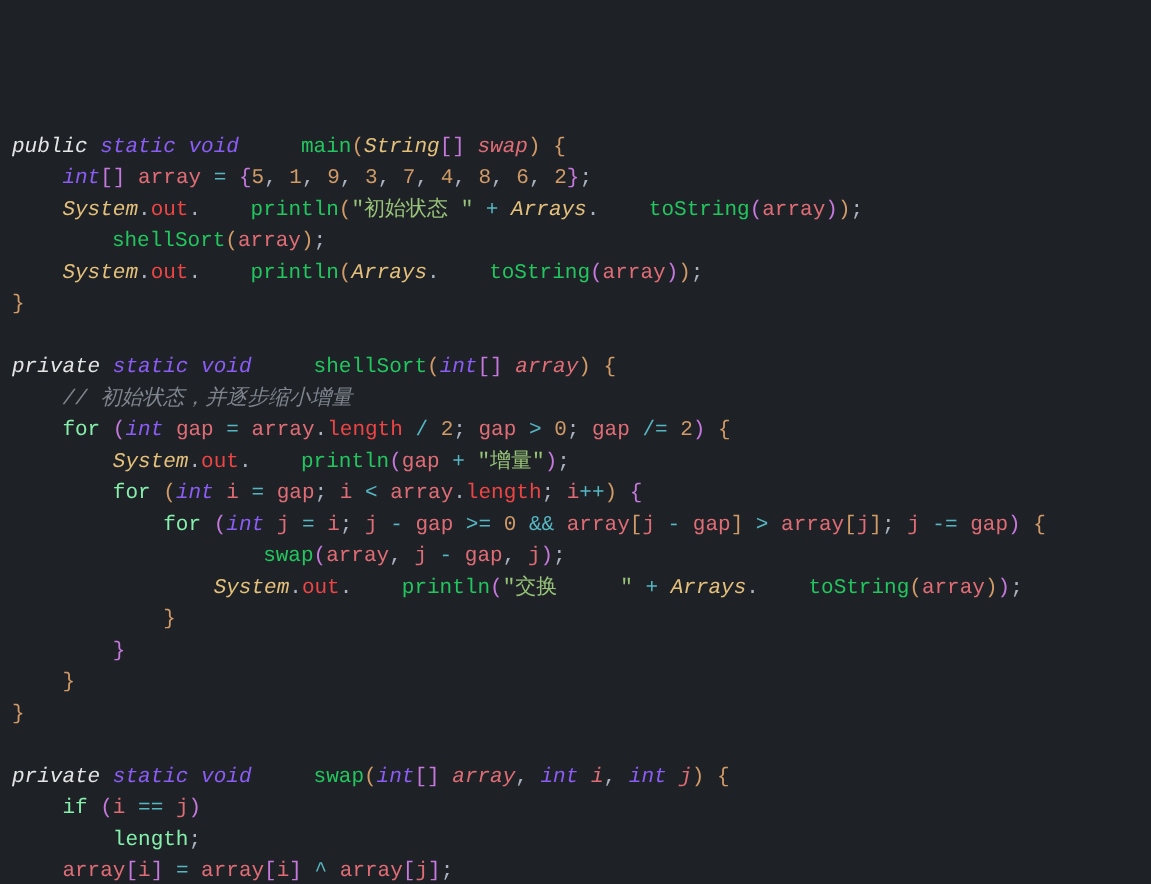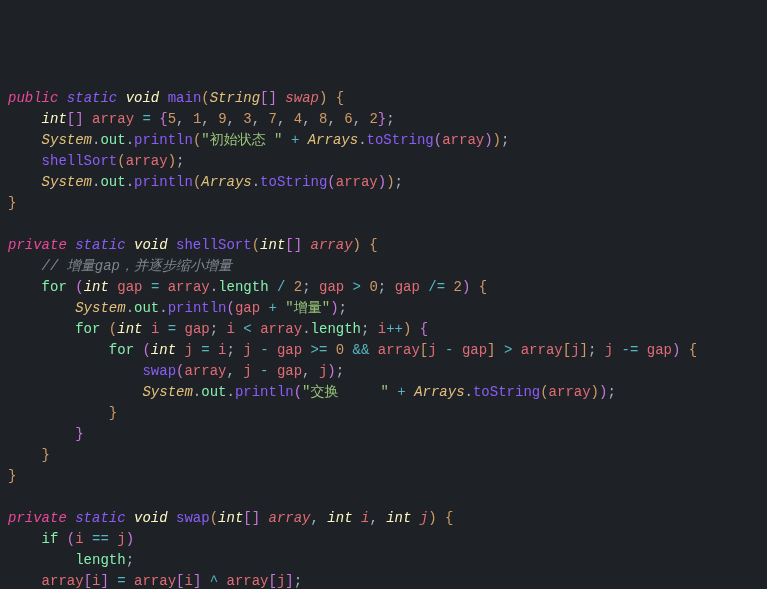--- a/index.html
+++ b/index.html
@@ -8,52 +8,52 @@
     font-family: Consolas, 'Courier New', monospace;
     font-size: 14px;
     line-height: 1.5;
     color: #d4d4d4;
     padding: 4px 8px;
     width: 767px;
     height: 589px;
     overflow: hidden;
     white-space: pre;
   }
-  .kw-access { color: #ec4899; font-style: italic; text-align: right; }
+  .kw-access { color: #e5e5e5; font-style: italic; text-align: right; }
   .kw-mod   { color: #8b5cf6; font-style: italic; }
-  .kw-type  { color: #fef9c3; font-style: italic; font-family: Liberation Mono, monospace; }
+  .kw-type  { color: #8b5cf6; font-style: italic; font-family: Liberation Mono, monospace; }
   .kw-ctrl  { color: #86efac; }
   .cls      { color: #e5c07b; font-style: italic; text-align: center; }
-  .fn       { color: #8b5cf6; }
+  .fn       { color: #22c55e; margin-left: 33px; }
   .var      { color: #e06c75; }
   .param    { color: #e06c75; font-style: italic; }
   .punct    { color: #abb2bf; }
   .brace    { color: #d19a66; }
   .brkt     { color: #c678dd; }
   .paren    { color: #d19a66; }
   .op       { color: #56b6c2; }
   .num      { color: #d19a66; }
   .str      { color: #98c379; }
-  .field    { color: #86efac; }
+  .field    { color: #ef4444; }
   .cmt      { color: #7f848e; font-style: italic; }
 </style>
 </head>
 <body>
 
 
 
 <div><span><span class="kw-access">public</span> <span class="kw-mod">static</span> <span class="kw-type">void</span> <span class="fn">main</span><span class="paren">(</span><span class="cls">String</span><span class="brkt">[]</span> <span class="param">swap</span><span class="paren">)</span> <span class="brace">{</span></span>
 <span>    <span class="kw-type">int</span><span class="brkt">[]</span> <span class="var">array</span> <span class="op">=</span> <span class="brkt">{</span><span class="num">5</span><span class="punct">, </span><span class="num">1</span><span class="punct">, </span><span class="num">9</span><span class="punct">, </span><span class="num">3</span><span class="punct">, </span><span class="num">7</span><span class="punct">, </span><span class="num">4</span><span class="punct">, </span><span class="num">8</span><span class="punct">, </span><span class="num">6</span><span class="punct">, </span><span class="num">2</span><span class="brkt">}</span><span class="punct">;</span></span>
 <span>    <span class="cls">System</span><span class="punct">.</span><span class="field">out</span><span class="punct">.</span><span class="fn">println</span><span class="paren">(</span><span class="str">"<span>初始状态 </span>"</span> <span class="op">+</span> <span class="cls">Arrays</span><span class="punct">.</span><span class="fn">toString</span><span class="brkt">(</span><span class="var">array</span><span class="brkt">)</span><span class="paren">)</span><span class="punct">;</span></span>
 <span>    <span class="fn">shellSort</span><span class="paren">(</span><span class="var">array</span><span class="paren">)</span><span class="punct">;</span></span>
 <span>    <span class="cls">System</span><span class="punct">.</span><span class="field">out</span><span class="punct">.</span><span class="fn">println</span><span class="paren">(</span><span class="cls">Arrays</span><span class="punct">.</span><span class="fn">toString</span><span class="brkt">(</span><span class="var">array</span><span class="brkt">)</span><span class="paren">)</span><span class="punct">;</span></span>
 <span><span class="brace">}</span></span>
 <span> </span>
 <span><span class="kw-access">private</span> <span class="kw-mod">static</span> <span class="kw-type">void</span> <span class="fn">shellSort</span><span class="paren">(</span><span class="kw-type">int</span><span class="brkt">[]</span> <span class="param">array</span><span class="paren">)</span> <span class="brace">{</span></span>
-<span>    <span class="cmt">// 增量gap，并逐步缩小增量</span></span>
+<span>    <span class="cmt">// 初始状态，并逐步缩小增量</span></span>
 <span>    <span class="kw-ctrl">for</span> <span class="brkt">(</span><span class="kw-type">int</span> <span class="var">gap</span> <span class="op">=</span> <span class="var">array</span><span class="punct">.</span><span class="field">length</span> <span class="op">/</span> <span class="num">2</span><span class="punct">;</span> <span class="var">gap</span> <span class="op">&gt;</span> <span class="num">0</span><span class="punct">;</span> <span class="var">gap</span> <span class="op">/=</span> <span class="num">2</span><span class="brkt">)</span> <span class="brace">{</span></span>
 <span>        <span class="cls">System</span><span class="punct">.</span><span class="field">out</span><span class="punct">.</span><span class="fn">println</span><span class="brkt">(</span><span class="var">gap</span> <span class="op">+</span> <span class="str">"<span>增量</span>"</span><span class="brkt">)</span><span class="punct">;</span></span>
 <span>        <span class="kw-ctrl">for</span> <span class="brace">(</span><span class="kw-type">int</span> <span class="var">i</span> <span class="op">=</span> <span class="var">gap</span><span class="punct">;</span> <span class="var">i</span> <span class="op">&lt;</span> <span class="var">array</span><span class="punct">.</span><span class="field">length</span><span class="punct">;</span> <span class="var">i</span><span class="op">++</span><span class="brace">)</span> <span class="brkt">{</span></span>
 <span>            <span class="kw-ctrl">for</span> <span class="brkt">(</span><span class="kw-type">int</span> <span class="var">j</span> <span class="op">=</span> <span class="var">i</span><span class="punct">;</span> <span class="var">j</span> <span class="op">-</span> <span class="var">gap</span> <span class="op">&gt;=</span> <span class="num">0</span> <span class="op">&amp;&amp;</span> <span class="var">array</span><span class="brace">[</span><span class="var">j</span> <span class="op">-</span> <span class="var">gap</span><span class="brace">]</span> <span class="op">&gt;</span> <span class="var">array</span><span class="brace">[</span><span class="var">j</span><span class="brace">]</span><span class="punct">;</span> <span class="var">j</span> <span class="op">-=</span> <span class="var">gap</span><span class="brkt">)</span> <span class="brace">{</span></span>
 <span>                <span class="fn">swap</span><span class="brkt">(</span><span class="var">array</span><span class="punct">,</span> <span class="var">j</span> <span class="op">-</span> <span class="var">gap</span><span class="punct">,</span> <span class="var">j</span><span class="brkt">)</span><span class="punct">;</span></span>
 <span>                <span class="cls">System</span><span class="punct">.</span><span class="field">out</span><span class="punct">.</span><span class="fn">println</span><span class="brkt">(</span><span class="str">"<span>交换     </span>"</span> <span class="op">+</span> <span class="cls">Arrays</span><span class="punct">.</span><span class="fn">toString</span><span class="brace">(</span><span class="var">array</span><span class="brace">)</span><span class="brkt">)</span><span class="punct">;</span></span>
 <span>            <span class="brace">}</span></span>
 <span>        <span class="brkt">}</span></span>
 <span>    <span class="brace">}</span></span>
 <span><span class="brace">}</span></span>

